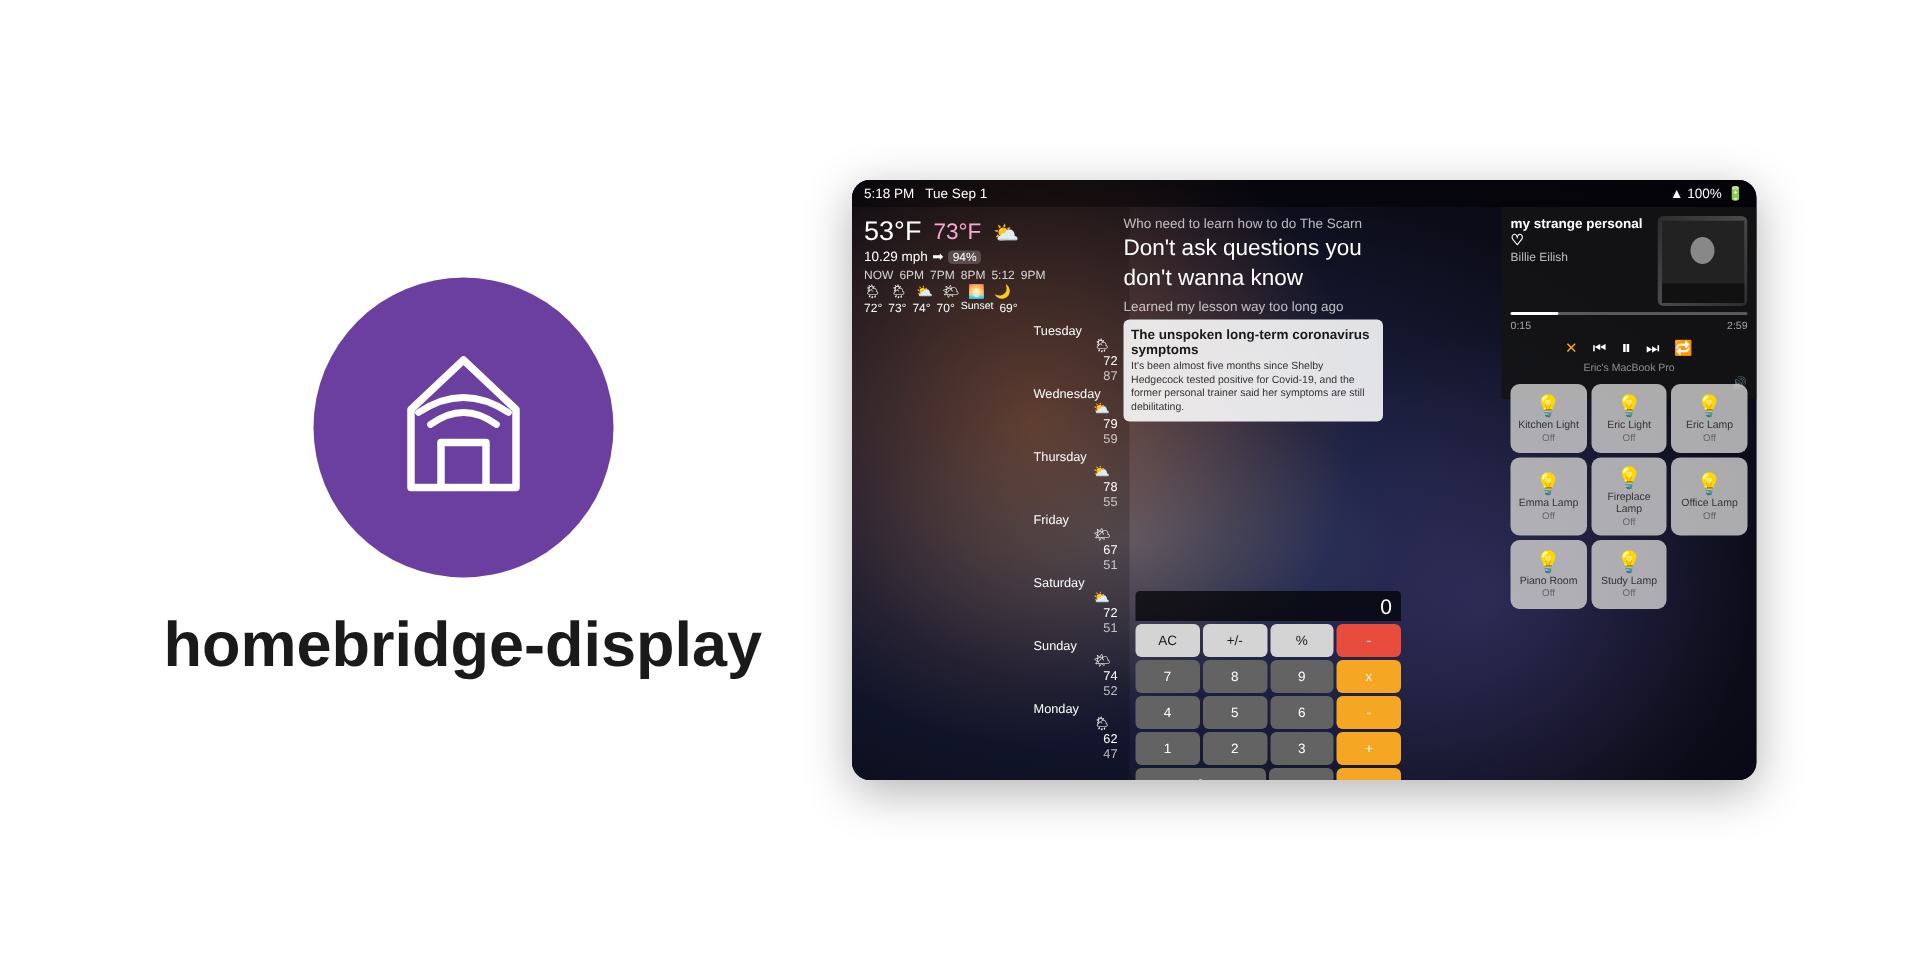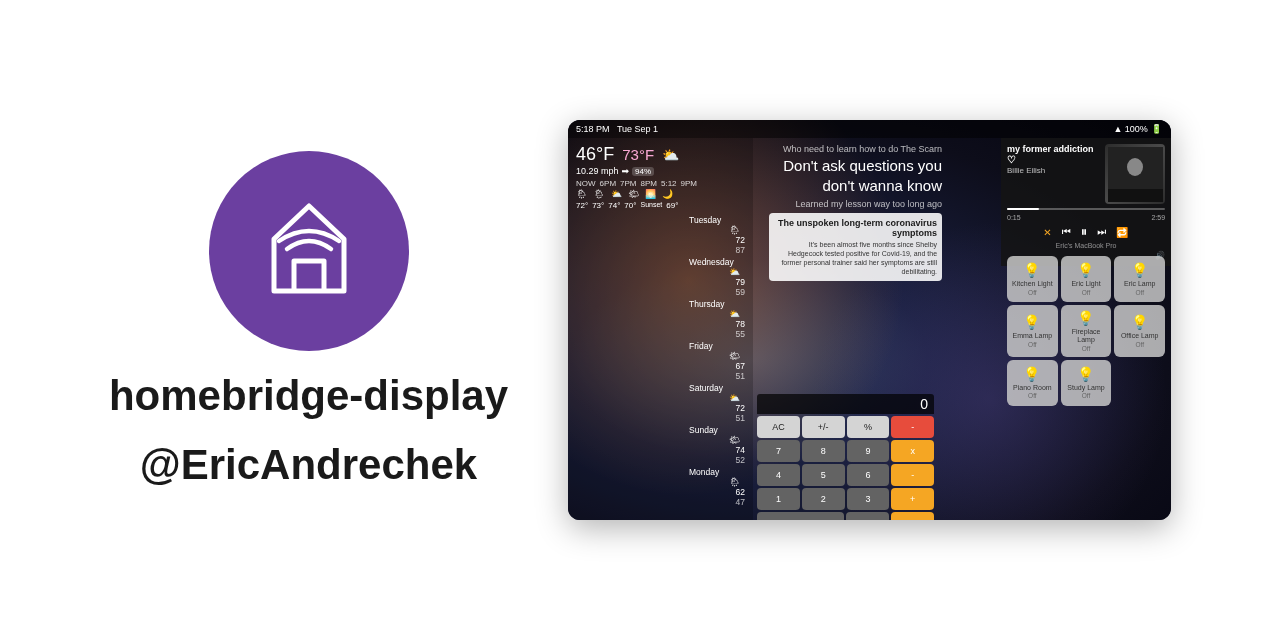--- a/index.html
+++ b/index.html
@@ -200,26 +200,25 @@
 
     .daily-day { width: 56px; }
     .daily-icon { width: 16px; font-size: 9px; }
     .daily-high { width: 20px; text-align: right; }
     .daily-low { width: 20px; text-align: right; color: rgba(255,255,255,0.7); }
 
     
     .middle-panel {
       position: absolute;
       top: 18px;
-      left: 195px;
+      left: 175px;
       width: 185px;
       bottom: 130px;
       padding: 6px;
       color: white;
-      text-align: right;
     }
 
     .lyrics-line1 {
       font-size: 9px;
       color: rgba(255,255,255,0.7);
       margin-bottom: 2px;
     }
 
     .lyrics-main {
       font-size: 15px;
@@ -451,39 +450,38 @@
 
         <path d="M60 15 L95 48 L95 100 L25 100 L25 48 Z" stroke="white" stroke-width="5" fill="none" stroke-linejoin="round"></path>
 
         <path d="M45 100 L45 70 L75 70 L75 100" stroke="white" stroke-width="5" fill="none" stroke-linejoin="round"></path>
 
         <path d="M38 58 Q60 42 82 58" stroke="white" stroke-width="4.5" fill="none" stroke-linecap="round"></path>
         <path d="M30 50 Q60 30 90 50" stroke="white" stroke-width="4.5" fill="none" stroke-linecap="round"></path>
       </svg>
     </div>
     <div class="app-title">homebridge-display</div>
-    <div class="app-handle">@EricAndrechek</div>
   </div>
 
   <div class="ipad-screenshot">
     <div class="ipad-bg"></div>
 
     <div class="status-bar">
       <span class="status-left">
         <span>5:18 PM</span> &nbsp; <span>Tue Sep 1</span>
       </span>
       <span class="status-right">
         <span>▲ 100%</span>
         <span>🔋</span>
       </span>
     </div>
 
     <div class="weather-panel">
       <div class="weather-temp-row">
-        <span class="weather-big-temp">46°F</span>
+        <span class="weather-big-temp">53°F</span>
         <span class="weather-feels">73°F</span>
         <span class="weather-cloud-icon">⛅</span>
       </div>
       <div class="weather-wind-row">
         <span>10.29 mph</span>
         <span>➡</span>
         <span class="weather-humidity">94%</span>
       </div>
       <div class="hourly-times">
         <span>NOW</span>
@@ -604,21 +602,21 @@
         <div class="calc-btn dark" style="flex:2">0</div>
         <div class="calc-btn dark">.</div>
         <div class="calc-btn orange">=</div>
       </div>
     </div>
 
     <div class="music-panel">
       <div style="display:flex; align-items:flex-start;">
         <div style="flex:1">
           <div class="music-song-title">
-            <span>my former addiction</span> <span class="music-heart">♡</span>
+            <span>my strange personal</span> <span class="music-heart">♡</span>
           </div>
           <div class="music-artist">Billie Eilish</div>
         </div>
         <div class="music-album-art">
           <div class="music-album-img">
 
             <svg width="55" height="55" viewBox="0 0 55 55">
               <rect width="55" height="55" fill="#222"></rect>
               <ellipse cx="27" cy="20" rx="8" ry="9" fill="#888"></ellipse>
               <path d="M12 55 Q27 35 42 55" fill="#555"></path>

